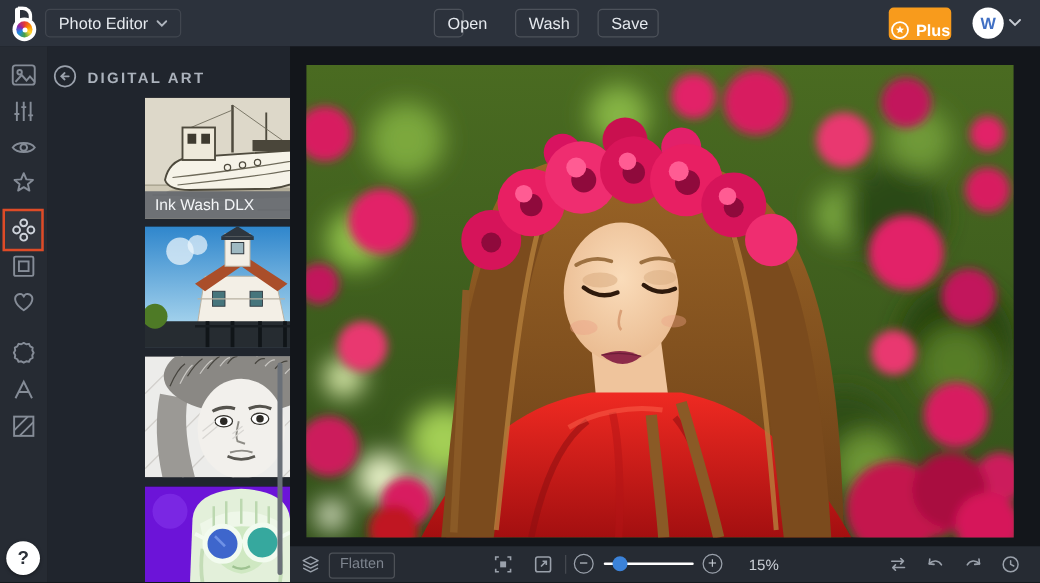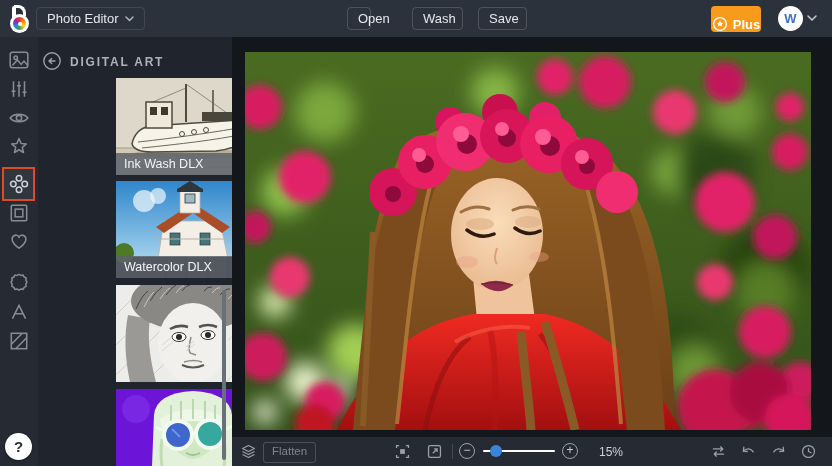--- a/index.html
+++ b/index.html
@@ -231,21 +231,20 @@
         <rect x="61" y="8" width="26" height="3" fill="#2e363e"></rect>
         <rect x="69" y="13" width="10" height="9" fill="#9fb9c2" stroke="#2e363e" stroke-width=".8"></rect>
         <rect x="54" y="52" width="10" height="12" fill="#46757c" stroke="#2e363e" stroke-width=".7"></rect>
         <rect x="84" y="52" width="10" height="12" fill="#46757c" stroke="#2e363e" stroke-width=".7"></rect>
         <path d="M42 58h70" stroke="#b9b2a2" stroke-width="1"></path>
         <rect y="76" width="154" height="21" fill="#262c31"></rect>
         <path d="M50 76v21M70 76v21M92 76v21M112 76v21" stroke="#101518" stroke-width="3"></path>
         <path d="M40 80h80" stroke="#171c20" stroke-width="2"></path>
         <circle cx="8" cy="72" r="10" fill="#4e7a26"></circle>
       </svg>
-      <div class="thumb-label">Watercolor DLX</div>
     </div>
 
     <div class="thumb" id="thumb-2">
       <svg viewBox="0 0 154 97" preserveAspectRatio="none">
         <rect width="154" height="97" fill="#ececea"></rect>
         <g stroke="#d2d0cc" stroke-width="1">
             <path d="M0 30L30 0M0 60L60 0M0 90L90 0M30 97L127 0M70 97L154 14M110 97L154 54"></path>
           </g>
         <path d="M12 30Q6 60 14 97L40 97Q30 60 34 34z" fill="#9b9995"></path>
         <path d="M142 32Q150 62 142 97L116 97Q126 60 120 36z" fill="#9b9995"></path>

